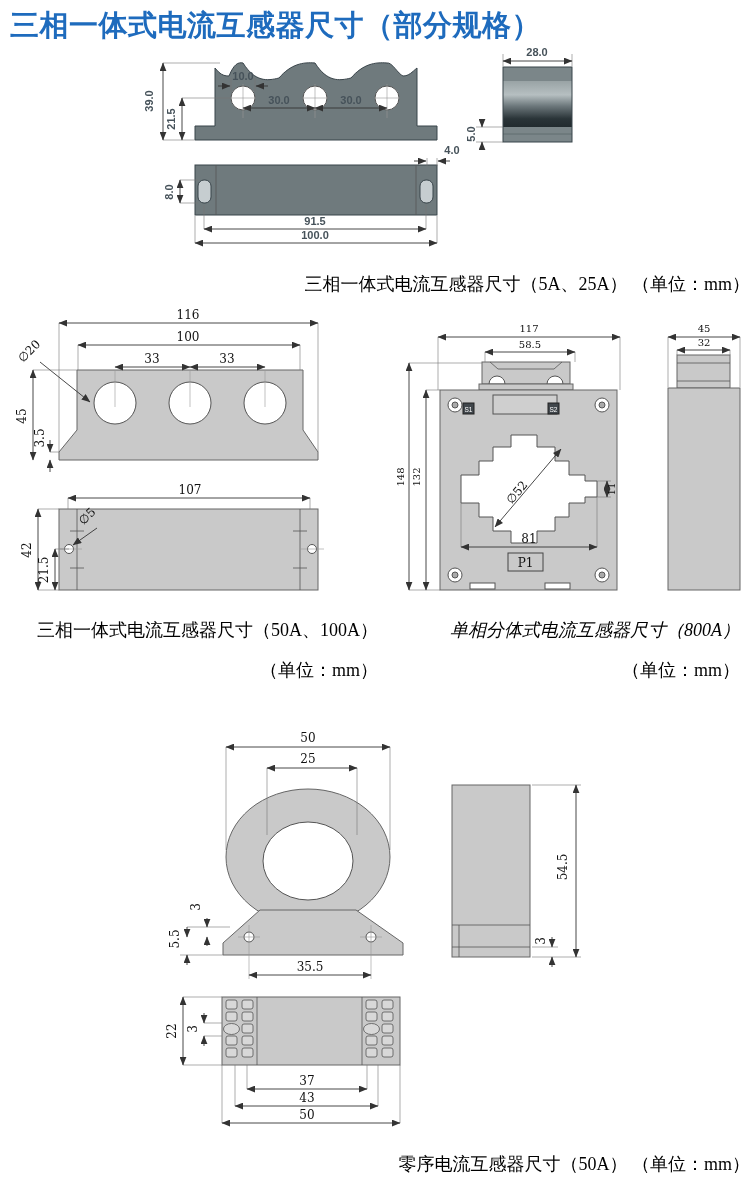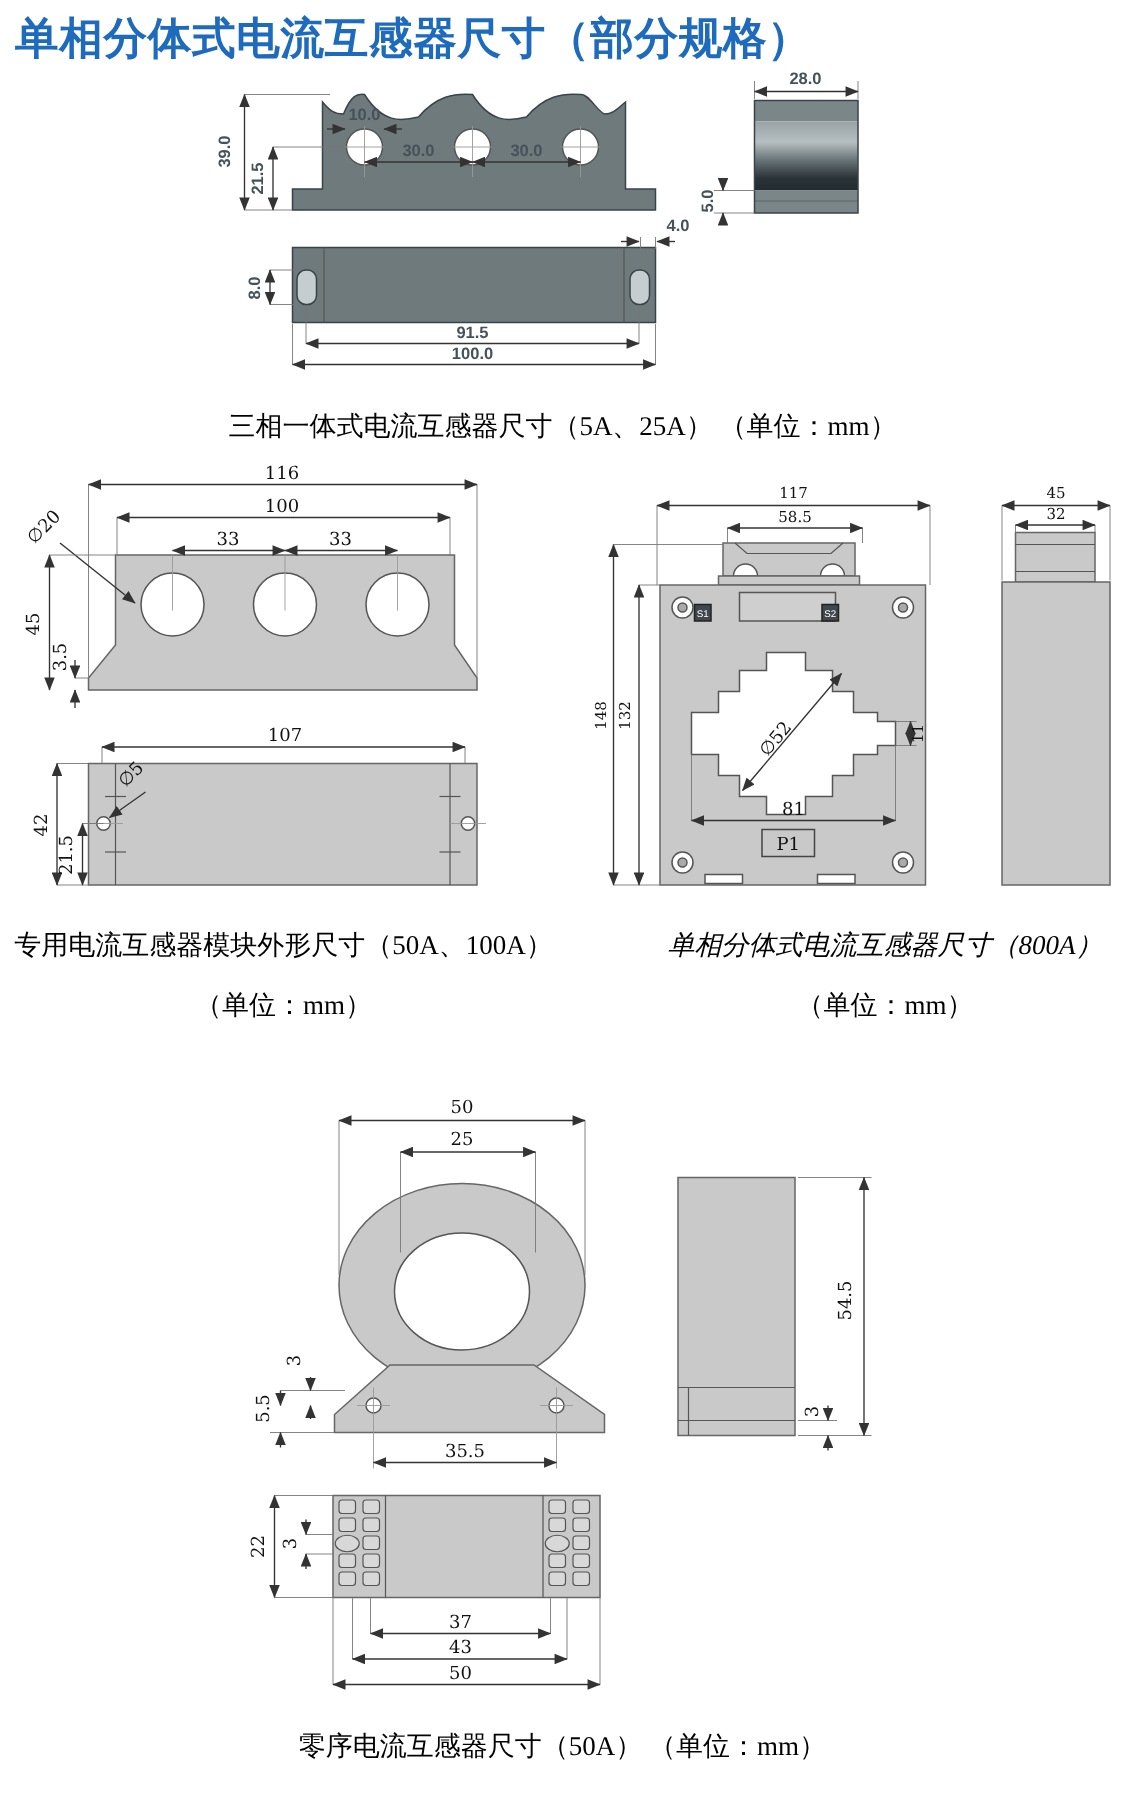--- a/index.html
+++ b/index.html
@@ -1,41 +1,41 @@
 <!DOCTYPE html>
 <html><head>
 <meta charset="utf-8">
 <style>
   html,body{margin:0;padding:0;background:#fff;}
   .page{position:relative;width:750px;height:1198px;background:#fff;overflow:hidden;
         font-family:"Liberation Sans",sans-serif;}
   .title{position:absolute;left:10px;top:6px;font-size:29px;font-weight:bold;
          color:#1e6bbd;letter-spacing:0.5px;white-space:nowrap;}
-  .cap{position:absolute;text-align:center;font-family:"Liberation Serif","DejaVu Serif",serif;
+  .cap{position:absolute;text-align:right;font-family:"Liberation Serif","DejaVu Serif",serif;
        font-size:18px;color:#000;white-space:nowrap;}
   svg{position:absolute;overflow:visible;}
   .dim{font-family:"DejaVu Serif",serif;font-size:12px;fill:#111;}
   .dimS{font-family:"DejaVu Serif",serif;font-size:10px;fill:#111;}
   .dim1{font-family:"Liberation Sans",sans-serif;font-size:11px;font-weight:bold;fill:#46525a;}
   .dl{stroke:#333;stroke-width:0.9;fill:none;}
   .ext{stroke:#777;stroke-width:0.6;fill:none;}
   .cl{stroke:#999;stroke-width:0.6;fill:none;}
   .dark{fill:#6f7a7d;stroke:#39444a;stroke-width:1;}
   .light{fill:#c9c9c9;stroke:#666;stroke-width:1;}
   .hole{fill:#fff;stroke:#555;stroke-width:1;}
   .thin{stroke:#555;stroke-width:0.8;fill:none;}
   .slot{fill:#c6cdd0;stroke:#39444a;stroke-width:1;}
   .pat{fill:#d8d8d8;stroke:#555;stroke-width:0.8;}
 </style>
 </head>
 <body>
 
 <div class="page">
 
-  <div class="title">单相分体式电流互感器尺寸（部分规格）</div>
+  <div class="title">三相一体式电流互感器尺寸（部分规格）</div>
 
   <svg style="left:130px;top:40px;" width="612" height="230" viewBox="0 0 612 230">
     <defs>
       <marker id="me" viewBox="0 0 10 8" markerWidth="9" markerHeight="7" refX="9.5" refY="4" orient="auto" markerUnits="userSpaceOnUse">
           <path d="M0,0 L10,4 L0,8 Z" fill="#333"></path>
         </marker>
       <marker id="ms" viewBox="0 0 10 8" markerWidth="9" markerHeight="7" refX="0.5" refY="4" orient="auto" markerUnits="userSpaceOnUse">
           <path d="M10,0 L0,4 L10,8 Z" fill="#333"></path>
         </marker>
       <linearGradient id="mg" x1="0" y1="0" x2="0" y2="1">
@@ -186,21 +186,21 @@
       <line class="ext" x1="28" y1="197" x2="49" y2="197"></line>
       <line class="ext" x1="28" y1="278" x2="49" y2="278"></line>
       <line class="dl" x1="28" y1="197" x2="28" y2="278" marker-start="url(#ms)" marker-end="url(#me)"></line>
       <text class="dim" transform="rotate(-90 21,238)" x="21" y="238" text-anchor="middle">42</text>
       <line class="ext" x1="45" y1="237" x2="59" y2="237"></line>
       <line class="dl" x1="45" y1="237" x2="45" y2="278" marker-start="url(#ms)" marker-end="url(#me)"></line>
       <text class="dim" transform="rotate(-90 38,258)" x="38" y="258" text-anchor="middle">21.5</text>
     </g>
   </svg>
 
-  <div class="cap" style="left:0;top:618px;width:378px;">专用电流互感器模块外形尺寸（50A、100A）</div>
+  <div class="cap" style="left:0;top:618px;width:378px;">三相一体式电流互感器尺寸（50A、100A）</div>
   <div class="cap" style="left:0;top:658px;width:378px;">（单位：mm）</div>
 
   <svg style="left:400px;top:315px;" width="350" height="292" viewBox="0 0 350 292">
     <g>
       <rect class="light" x="82" y="47" width="88" height="22"></rect>
       <polyline class="thin" points="90,47 98,54 154,54 162,47"></polyline>
       <path class="hole" d="M89,69 A8,8 0 0 1 105,69 Z"></path>
       <path class="hole" d="M147,69 A8,8 0 0 1 163,69 Z"></path>
       <rect class="light" x="79" y="69" width="94" height="6"></rect>
       <rect class="light" x="40" y="75" width="177" height="200"></rect>

